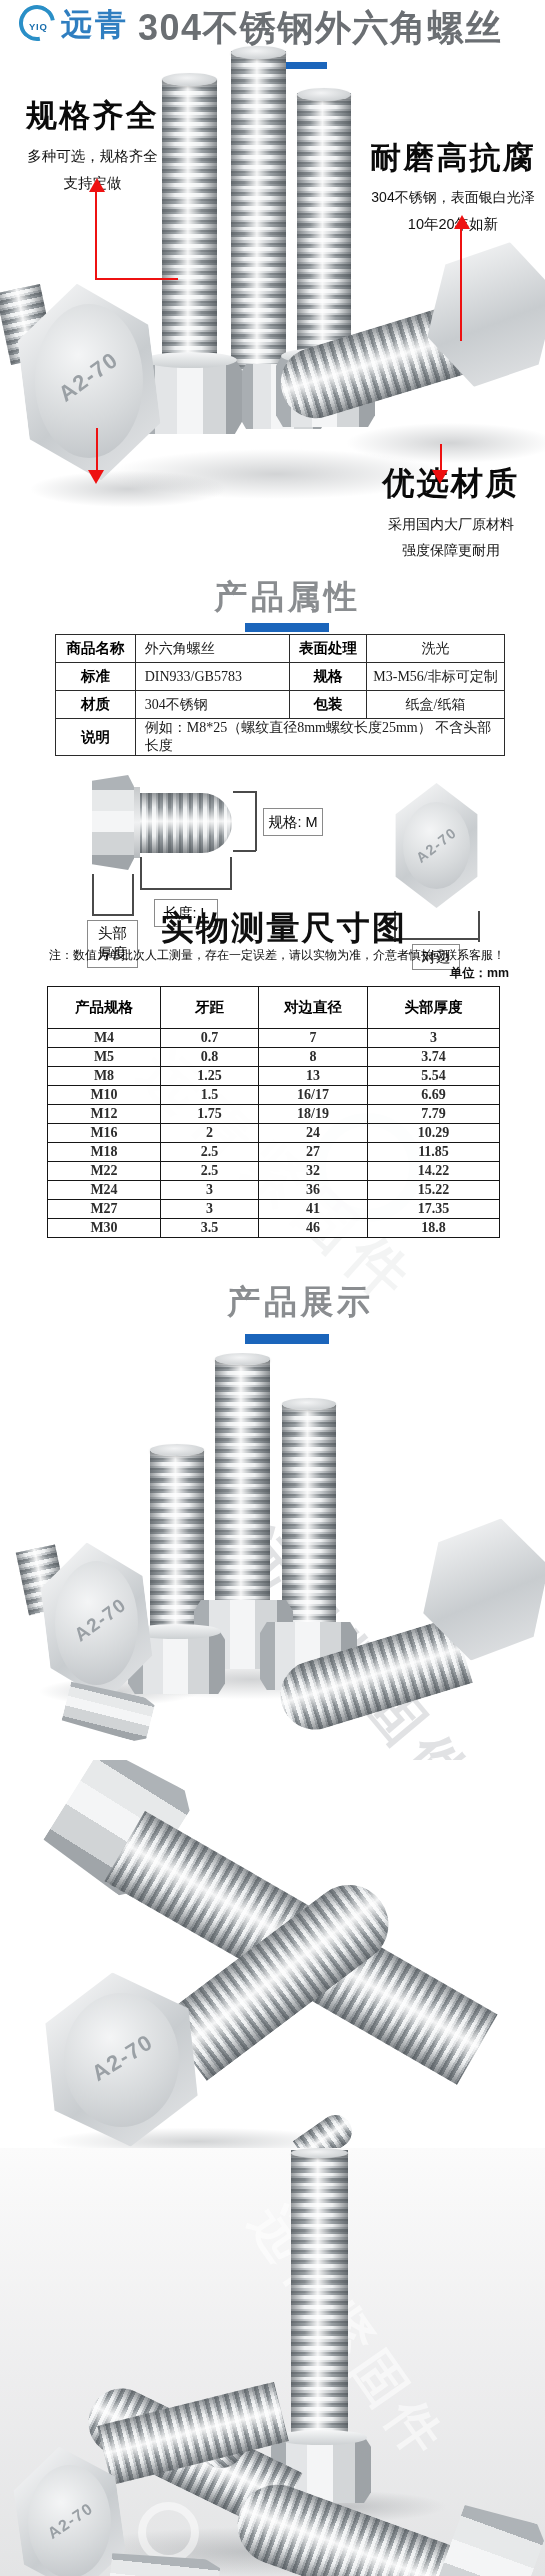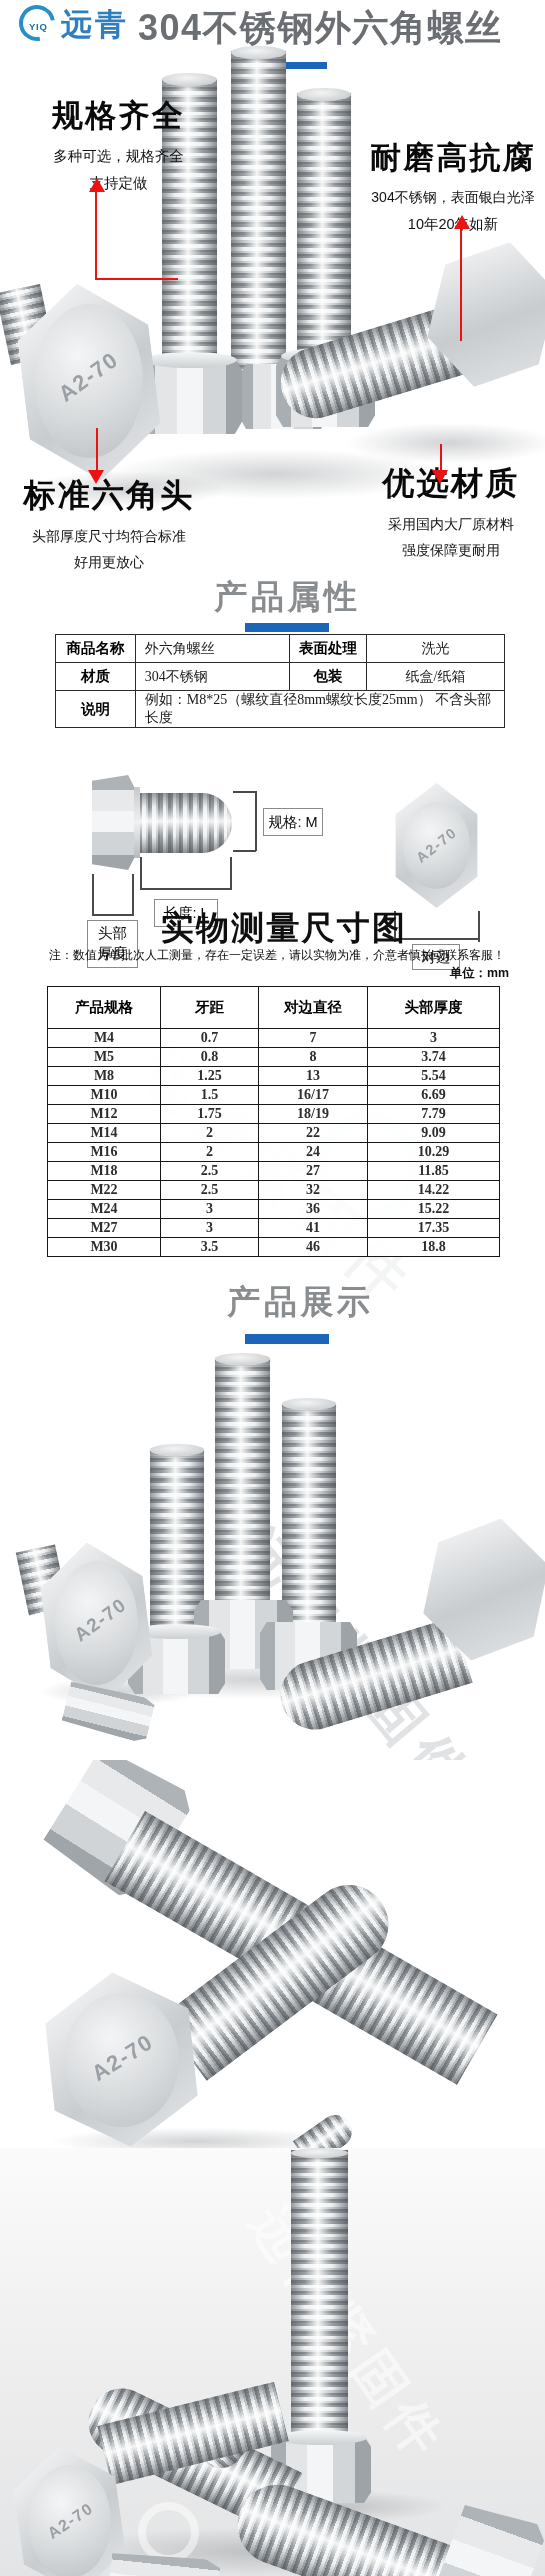--- a/index.html
+++ b/index.html
@@ -86,34 +86,29 @@
 
     <div class="abs thr-h" style="left:278px;top:285px;width:195px;height:71px;transform:rotate(-17deg);border-radius:36px 0 0 36px"></div>
     <div class="abs hexface" style="left:431px;top:196px;width:122px;height:149px;transform:rotate(14deg)"></div>
 
     <div class="abs thr-v" style="left:2.9px;top:244px;width:45px;height:73px;transform:rotate(-12deg)"></div>
     <div class="abs hexface" style="left:19px;top:239px;width:140px;height:198px;transform:rotate(-7deg)"></div>
     <div class="abs hexcircle" style="left:35px;top:260px;width:108px;height:154px"></div>
     <div class="abs stamp" style="left:55px;top:320px;font-size:22px;transform:rotate(-36deg)">A2-70</div>
   </div>
 
-  <div class="abs feat" style="left:27px;top:95px;width:183px">
+  <div class="abs feat" style="left:1px;top:95px;width:183px">
     <div class="t1">规格齐全</div>
     <div class="t2">多种可选，规格齐全</div>
     <div class="t3">支持定做</div>
   </div>
   <div class="abs feat" style="left:359px;top:137px;width:188px">
     <div class="t1">耐磨高抗腐</div>
     <div class="t2" style="font-size:14px">304不锈钢，表面银白光泽</div>
     <div class="t3">10年20年如新</div>
-  </div>
-  <div class="abs feat featb" style="left:16px;top:474px;width:186px">
-    <div class="t1">标准六角头</div>
-    <div class="t2">头部厚度尺寸均符合标准</div>
-    <div class="t3">好用更放心</div>
   </div>
   <div class="abs feat featb" style="left:358px;top:462px;width:186px">
     <div class="t1">优选材质</div>
     <div class="t2">采用国内大厂原材料</div>
     <div class="t3">强度保障更耐用</div>
   </div>
 
   <div class="abs tri-up" style="left:89px;top:178px"></div>
   <div class="abs red-v" style="left:95px;top:191px;height:89px"></div>
   <div class="abs red-h" style="left:95px;top:278px;width:83px"></div>
@@ -135,20 +130,26 @@
         <col style="width:138px">
       </colgroup>
     <tbody>
         <tr style="height:28px">
       <td class="al">商品名称</td>
       <td class="av">外六角螺丝</td>
       <td class="al">表面处理</td>
       <td class="av avc">洗光</td>
     </tr>
     <tr style="height:28px">
+      <td class="al">标准</td>
+      <td class="av">DIN933/GB5783</td>
+      <td class="al">规格</td>
+      <td class="av avc">M3-M56/非标可定制</td>
+    </tr>
+    <tr style="height:28px">
       <td class="al">材质</td>
       <td class="av">304不锈钢</td>
       <td class="al">包装</td>
       <td class="av avc">纸盒/纸箱</td>
     </tr>
     <tr style="height:33px">
       <td class="al">说明</td>
       <td class="av" colspan="3">例如：M8*25（螺纹直径8mm螺纹长度25mm） 不含头部长度</td>
     </tr>
   </tbody>
@@ -233,26 +234,20 @@
           <td>16/17</td>
           <td>6.69</td>
         </tr>
         <tr>
           <td>M12</td>
           <td>1.75</td>
           <td>18/19</td>
           <td>7.79</td>
         </tr>
         <tr>
-          <td>M14</td>
-          <td>2</td>
-          <td>22</td>
-          <td>9.09</td>
-        </tr>
-        <tr>
           <td>M16</td>
           <td>2</td>
           <td>24</td>
           <td>10.29</td>
         </tr>
         <tr>
           <td>M18</td>
           <td>2.5</td>
           <td>27</td>
           <td>11.85</td>

